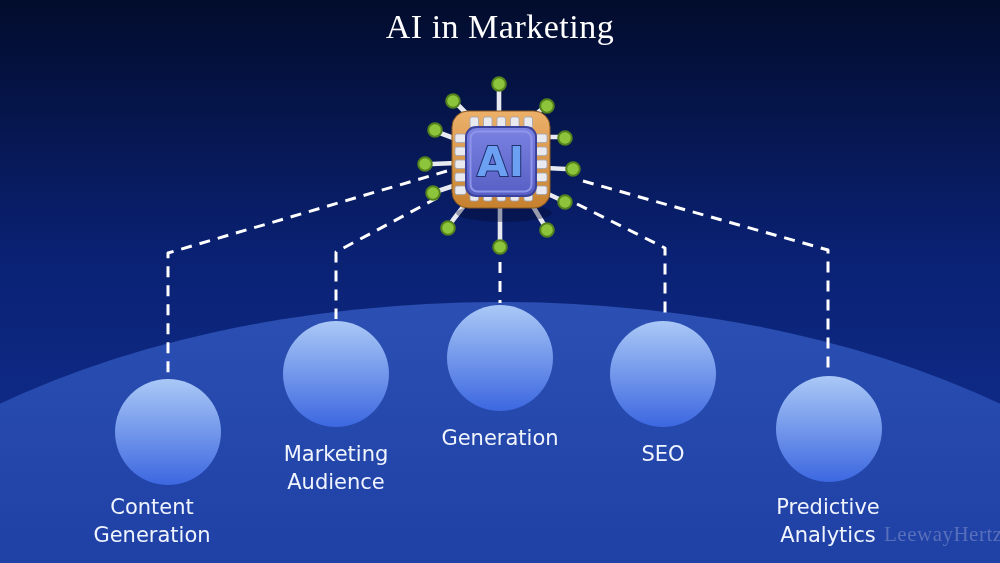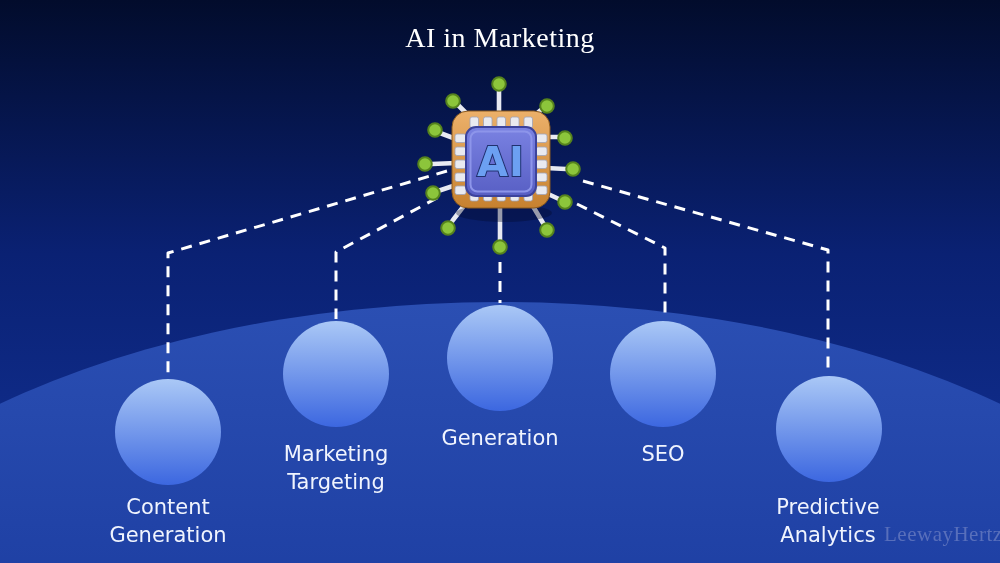--- a/index.html
+++ b/index.html
@@ -10,23 +10,23 @@
       var(--background-mid,#0a2173) 45%,
       var(--background-bottom,#133399) 100%);
     font-family:"DejaVu Sans","Liberation Sans",sans-serif;
   }
   .arc{
     position:absolute;left:-250px;top:302px;width:1500px;height:800px;
     border-radius:50%;
     background:linear-gradient(180deg,var(--arc-top,#2b4fb3) 0%,var(--arc-bottom,#17379b) 55%);
   }
   .title{
-    position:absolute;left:0;top:22px;width:1000px;text-align:center;
+    position:absolute;left:0;top:8px;width:1000px;text-align:center;
     font-family:"Liberation Serif","DejaVu Serif",serif;
-    font-size:28px;letter-spacing:.5px;color:var(--title,#ffffff);
+    font-size:34px;letter-spacing:.5px;color:var(--title,#ffffff);
   }
   .overlay{position:absolute;left:0;top:0;}
   .chip{position:absolute;left:406px;top:73px;}
   .badge{position:absolute;width:106px;height:106px;}
   .label{
     position:absolute;width:240px;margin-left:-120px;text-align:center;
     color:var(--label,#f0f4fe);font-size:21px;line-height:28px;
   }
   .label span{display:block;}
   .watermark{
@@ -244,27 +244,27 @@
       <rect width="106" height="106" fill="#fff" mask="url(#m-seo)"></rect>
     </svg>
   </div>
   <div class="badge" style="left:776px;top:376px">
     <svg width="106" height="106" aria-hidden="true">
       <circle cx="53" cy="53" r="53" fill="url(#badgeGrad)"></circle>
       <rect width="106" height="106" fill="#fff" mask="url(#m-predictive)"></rect>
     </svg>
   </div>
 
-  <div class="label" style="left:168px;top:493px">
+  <div class="label" style="left:152px;top:493px">
     <span>Content</span>
     <span>Generation</span>
   </div>
   <div class="label" style="left:336px;top:440px">
     <span>Marketing</span>
-    <span>Targeting</span>
+    <span>Audience</span>
   </div>
   <div class="label" style="left:500px;top:424px">
     <span>Generation</span>
   </div>
   <div class="label" style="left:663px;top:440px">
     <span>SEO</span>
     <span></span>
   </div>
   <div class="label" style="left:828px;top:493px">
     <span>Predictive</span>

